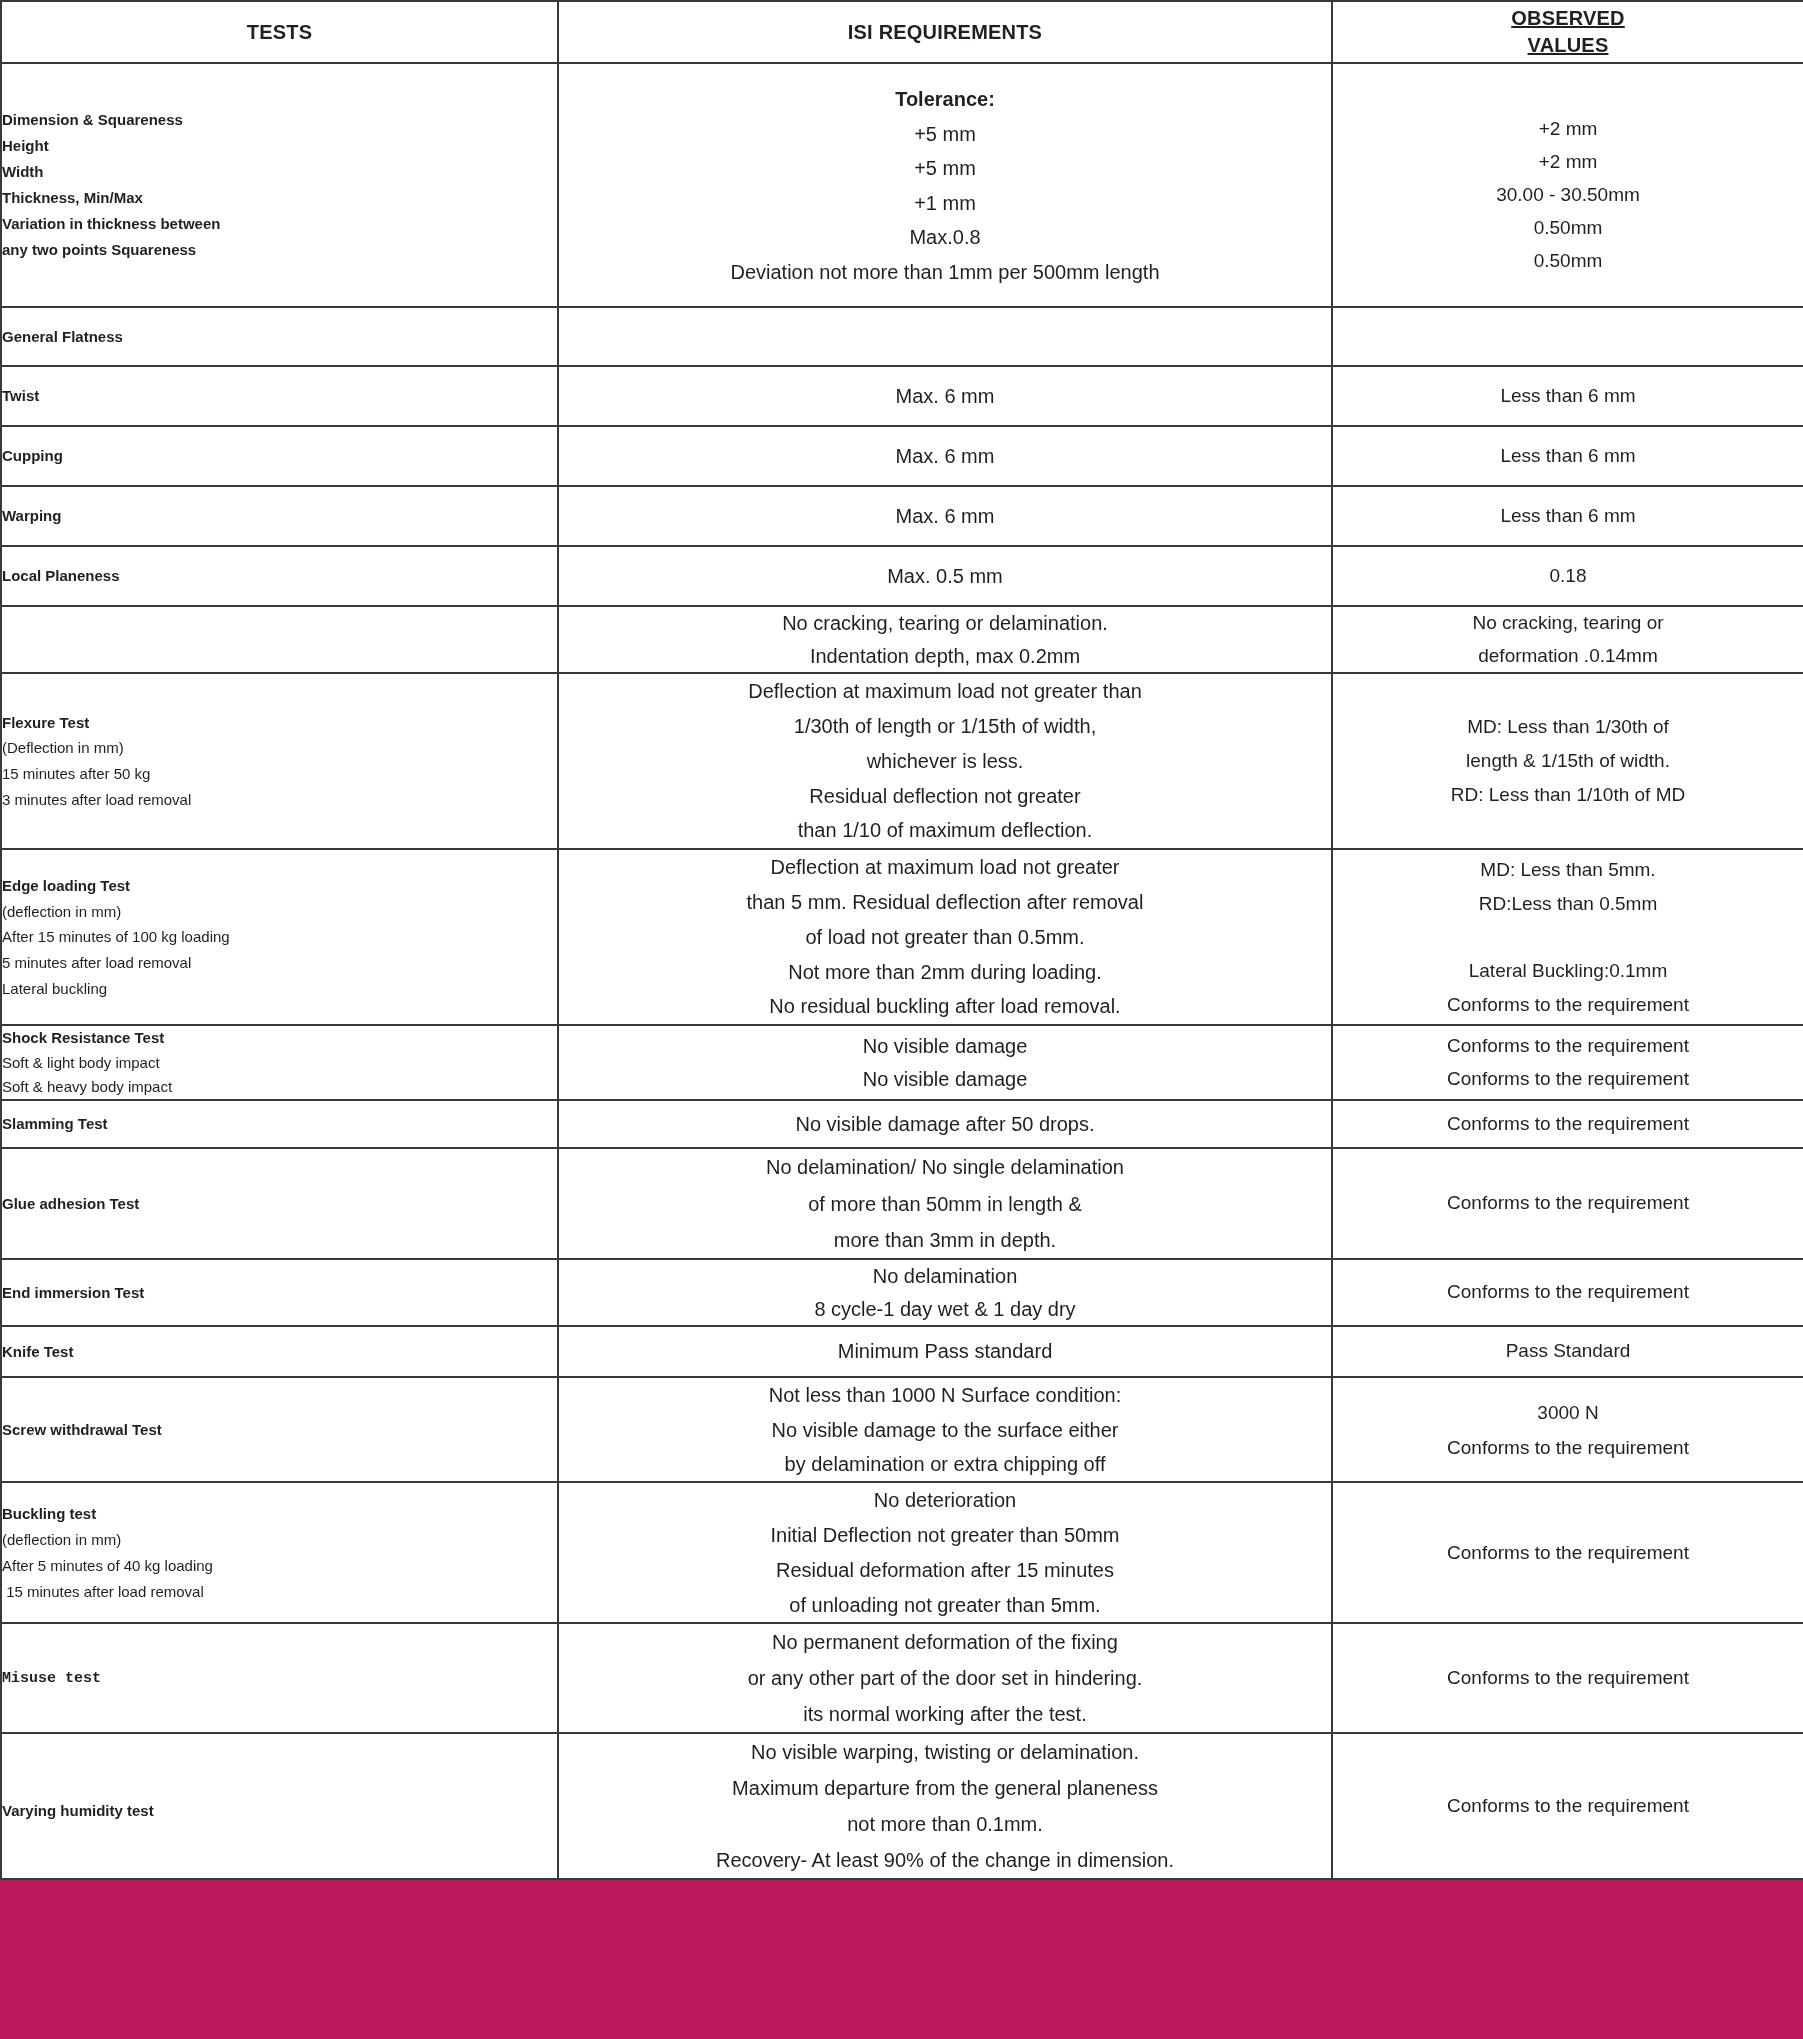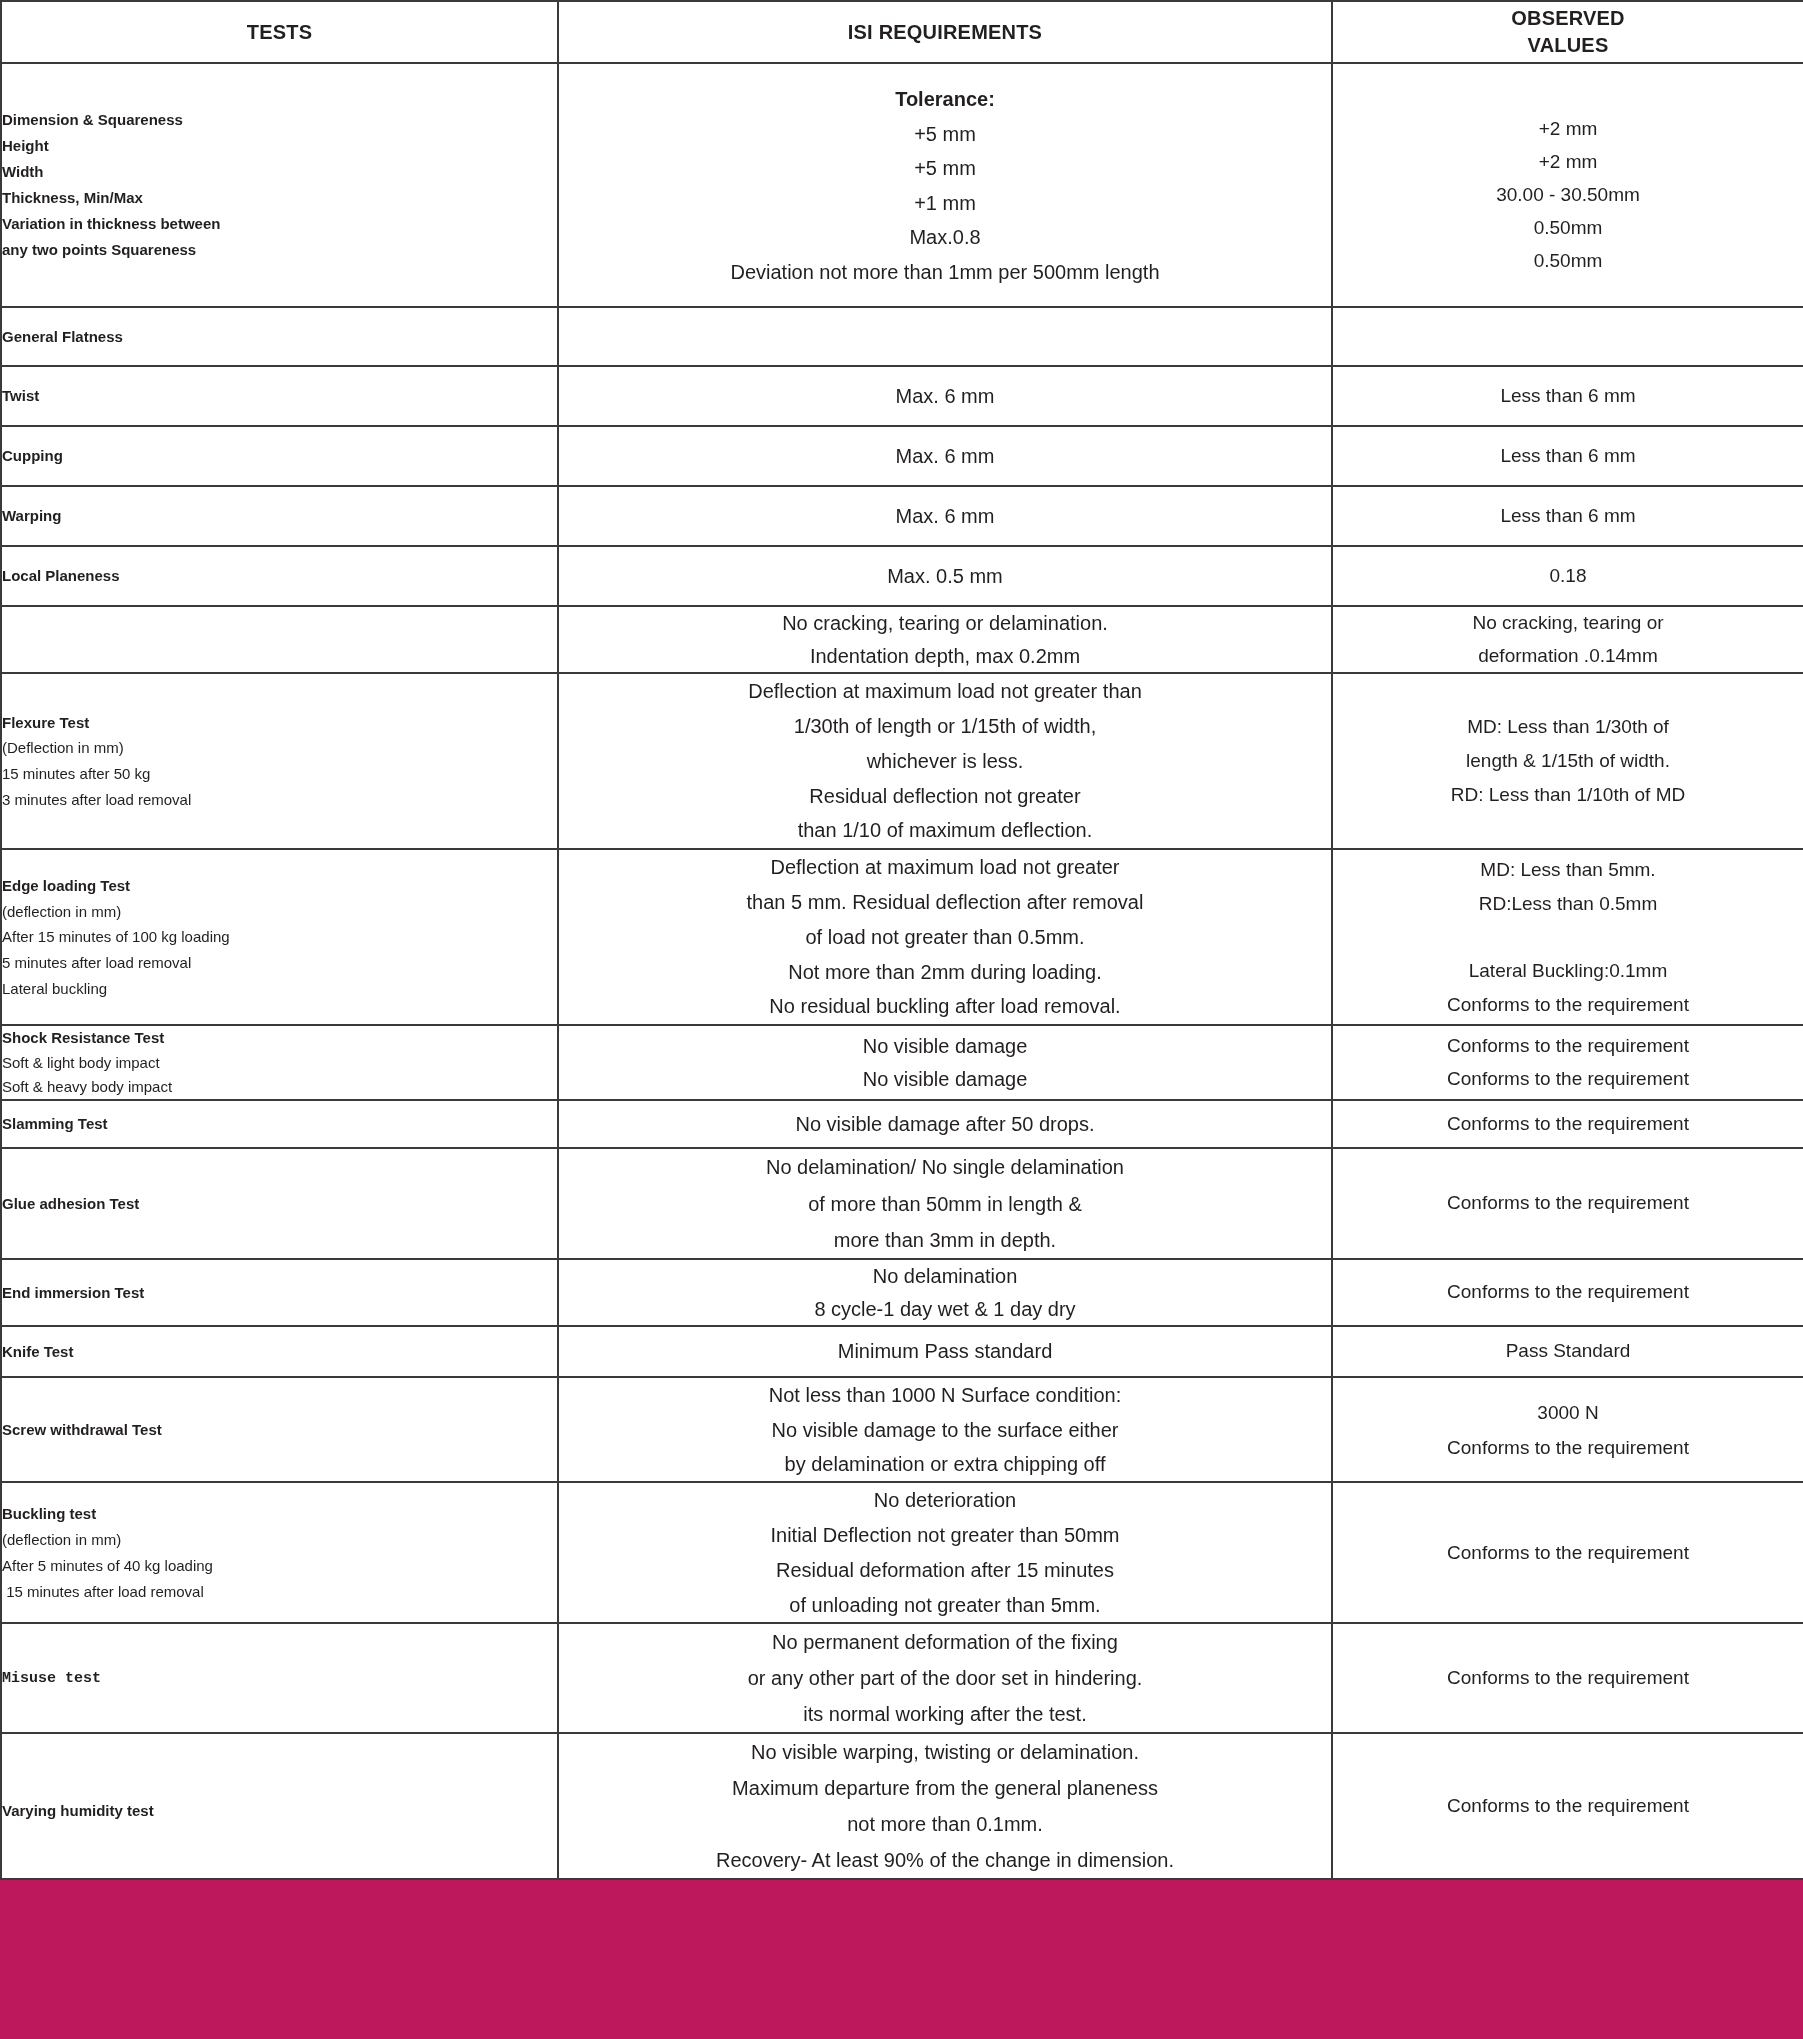--- a/index.html
+++ b/index.html
@@ -43,21 +43,21 @@
     font-weight: bold;
     font-size: 20px;
     letter-spacing: 0.2px;
     height: 60px;
     padding: 9.1px 7.3px;
     line-height: 1.35;
   }
   thead th.th-tests    { }
   thead th.th-isi      { }
   thead th.th-observed { }
-  .hdr-line { display: block; }
+  .hdr-line { display: block; text-decoration: underline; }
 
   
   td.col-tests {
     padding: 16.4px 9.1px 16.4px 57px;
     text-align: left;
     font-size: 15px;
     line-height: 1.58;
   }
   td.col-isi {
     padding: 14.6px 22px;

